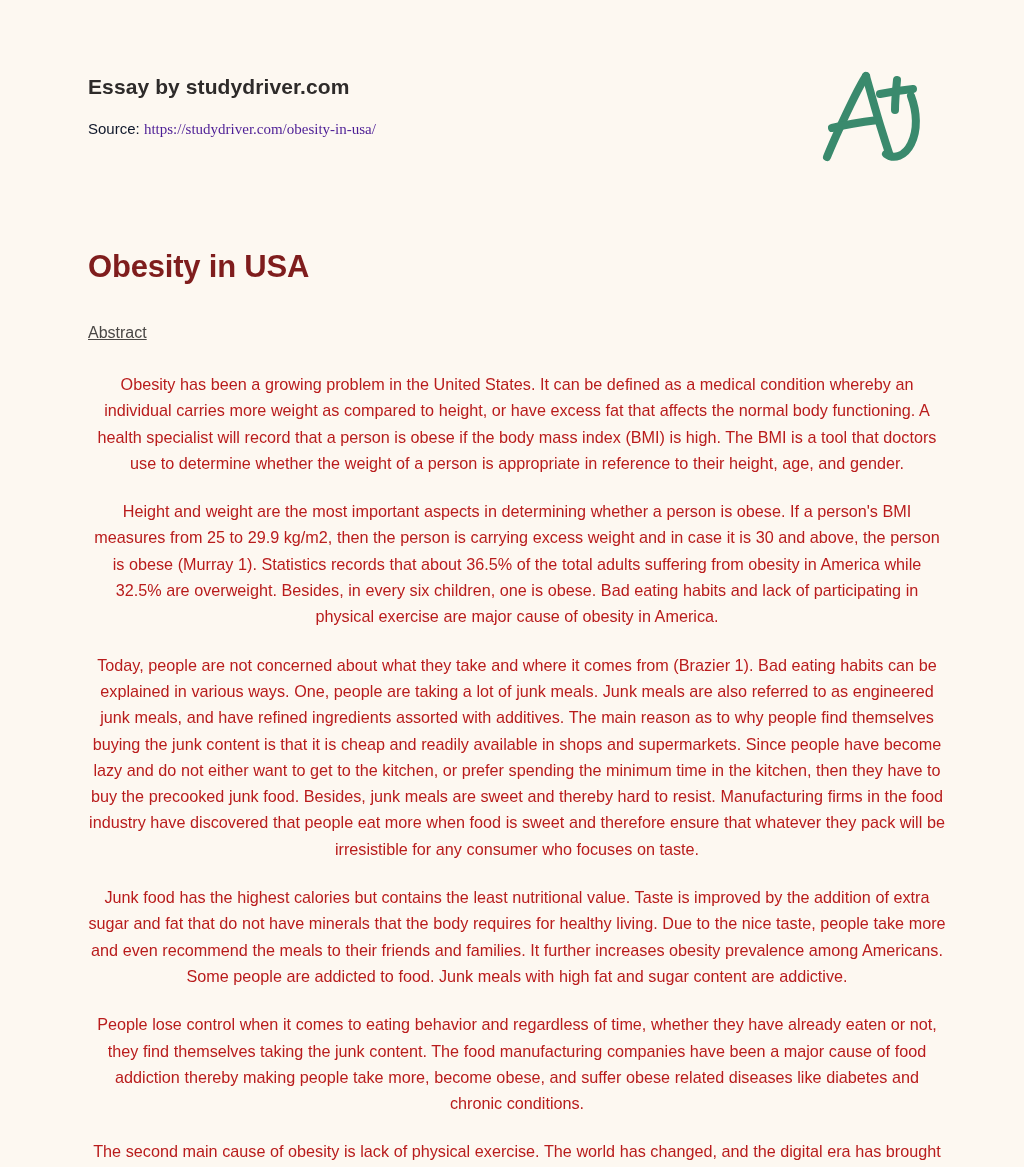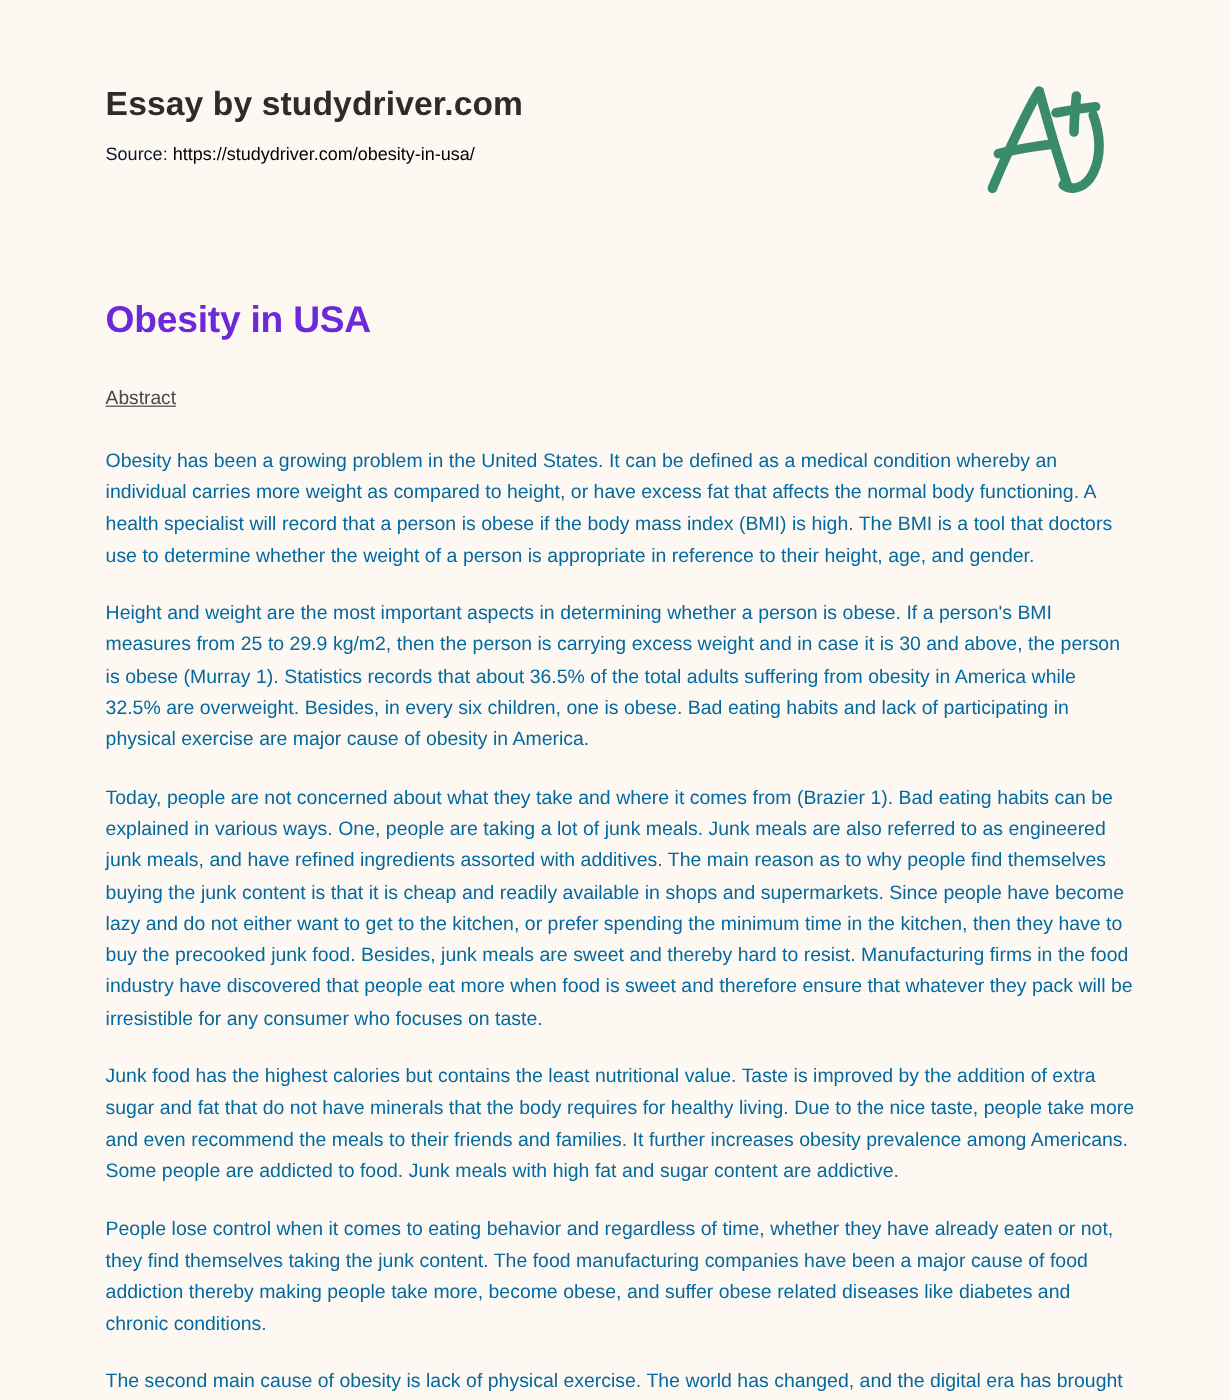--- a/index.html
+++ b/index.html
@@ -34,43 +34,44 @@
   }
 
   .brand-block {
     position: absolute;
     left: 88px;
     top: 72px;
     width: 640px;
   }
 
   .brand-title {
-    font-size: 28px;
+    font-size: 21px;
     font-weight: bold;
     color: #2e2b2a;
     letter-spacing: 0.1px;
     line-height: 30px;
     margin: 0;
   }
 
   .source-line {
     margin-top: 16px;
     font-size: 15px;
     line-height: 22px;
     color: #a09c98;
     white-space: nowrap;
   }
 
   .source-label {
     color: #0f172a;
   }
 
   .source-url {
-    color: #000000;
+    color: #4c1d95;
     text-decoration: none;
+    font-family: Liberation Serif, serif;
   }
 
   
   .logo {
     position: absolute;
     left: 818px;
     top: 68px;
     width: 115px;
     height: 100px;
   }
@@ -86,40 +87,40 @@
     left: 88px;
     top: 247px;
     width: 858px;
   }
 
   .doc-title {
     margin: 0;
     font-size: 31px;
     line-height: 40px;
     font-weight: bold;
-    color: #6d28d9;
+    color: #7f1d1d;
     letter-spacing: -0.2px;
   }
 
   .section-label {
     margin: 0;
     padding-top: 34px;
     font-size: 16px;
     line-height: 24px;
     color: #4a4745;
     text-decoration: underline;
   }
 
   .para {
     margin: 0;
     padding-top: 22px;
     font-size: 16.2px;
     line-height: 26.3px;
-    color: #0369a1;
-    text-align: left;
+    color: #b91c1c;
+    text-align: center;
     word-spacing: 0.1px;
   }
 
   .para.first {
     padding-top: 26px;
   }
 </style>
 </head>
 <body>
 

